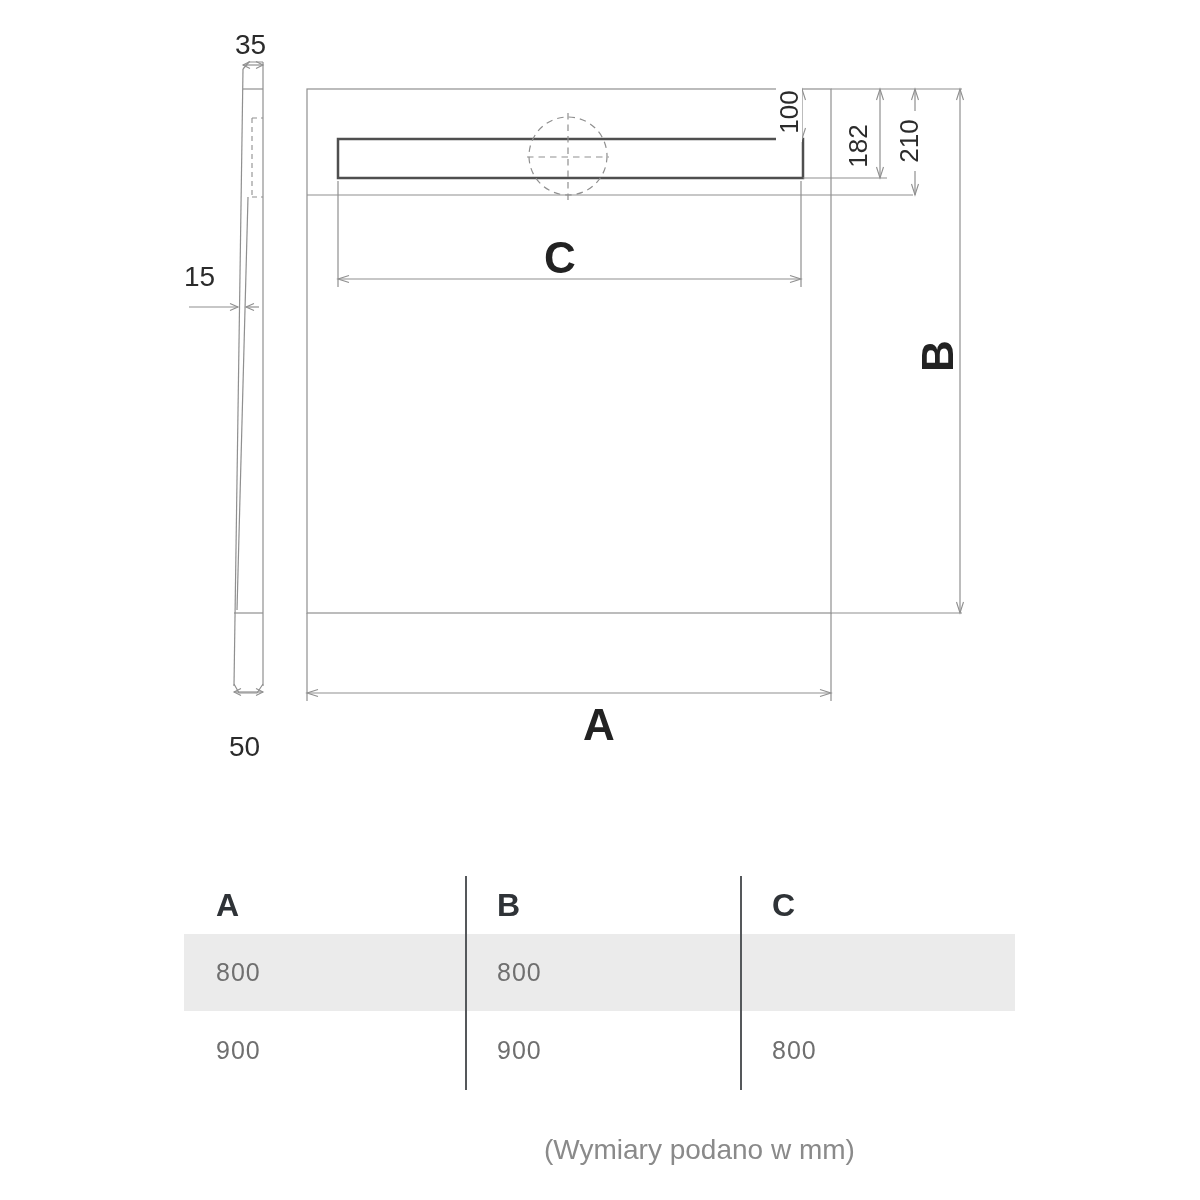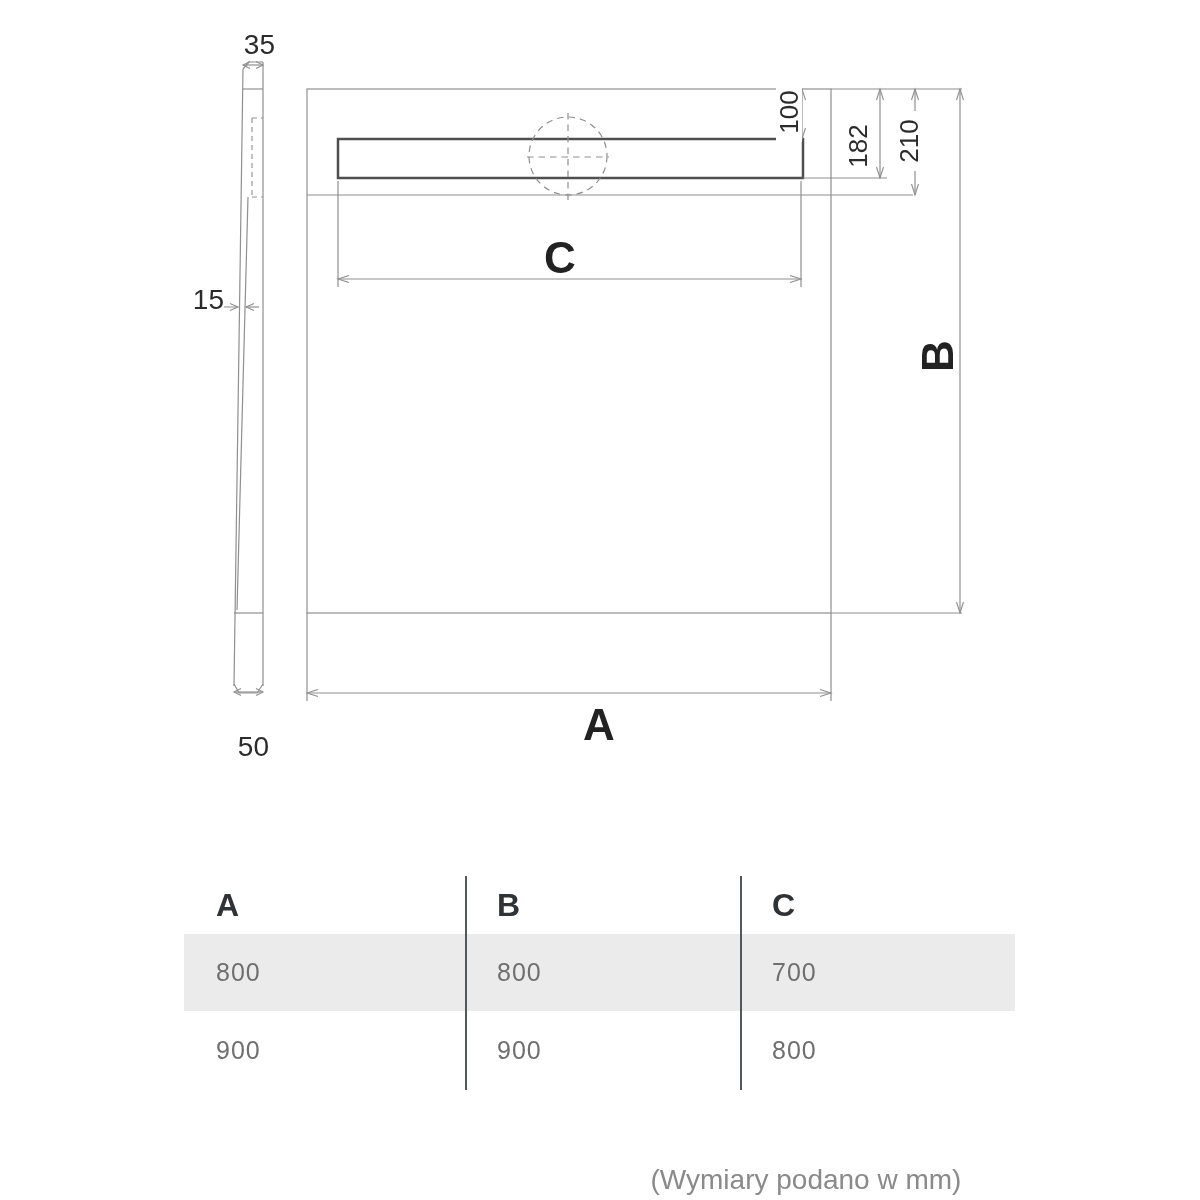--- a/index.html
+++ b/index.html
@@ -15,21 +15,21 @@
     -webkit-font-smoothing:antialiased;
   }
   svg{position:absolute;left:0;top:0;}
   .thin{stroke:var(--line);stroke-width:1.2;fill:none;}
   .thick{stroke:var(--line_dark);stroke-width:2.5;fill:#ffffff;}
   .dash{stroke:var(--line);stroke-width:1.1;fill:none;stroke-dasharray:5 4;}
   .dashc{stroke:var(--line);stroke-width:1.2;fill:none;stroke-dasharray:6.5 5;}
   .chev{stroke:var(--line);stroke-width:1.1;fill:none;}
   .dimlbl{
     position:absolute;color:var(--text_dark);font-size:28px;line-height:28px;
-    text-align:right;background:#fff;white-space:nowrap;
+    text-align:left;background:#fff;white-space:nowrap;
   }
   .dimlbl-rot{
     position:absolute;color:var(--text_dark);font-size:26px;line-height:26px;
     text-align:center;background:#fff;white-space:nowrap;
     transform:rotate(-90deg);transform-origin:center center;
   }
   .biglbl{
     position:absolute;color:#222;font-size:44px;line-height:44px;font-weight:700;
     text-align:center;white-space:nowrap;
   }
@@ -48,22 +48,22 @@
   .spec-cell.c2{width:275px;}
   .spec-cell.c3{width:275px;}
   .spec-row.head .spec-cell{font-size:32px;font-weight:600;color:var(--header_text);}
   .spec-row.r1 .spec-cell,.spec-row.r2 .spec-cell{
     font-size:25px;font-weight:300;color:var(--text_gray);letter-spacing:1px;
   }
   .tdivider{position:absolute;top:0;width:2px;height:214px;background:var(--divider);}
   .tdivider.d1{left:281px;}
   .tdivider.d2{left:556px;}
   .footer-note{
-    position:absolute;left:556px;top:1134px;width:500px;text-align:center;
-    font-size:28px;font-weight:300;color:var(--footer_text);margin-top:30px;
+    position:absolute;left:544px;top:1134px;width:500px;text-align:left;
+    font-size:28px;font-weight:300;color:var(--footer_text);
   }
 </style>
 </head>
 <body>
 
 <svg width="1200" height="840" viewBox="0 0 1200 840">
 
   <g>
     <path class="thin" d="M243,69 L249,62 L263,62"></path>
     <path class="thin" d="M243,69 L234,686"></path>
@@ -134,21 +134,21 @@
     <path class="thin" d="M338,279 L801,279"></path>
     <path class="chev" d="M349,275.5 L338,279 L349,282.5"></path>
     <path class="chev" d="M790,275.5 L801,279 L790,282.5"></path>
   </g>
 </svg>
 
 <div class="dimlbl" style="left:235px;top:31px;width:40px;">35</div>
 
 <div class="dimlbl" style="left:229px;top:703px;width:40px;margin-top:30px;">50</div>
 
-<div class="dimlbl" style="left:184px;top:286px;width:40px;">15</div>
+<div class="dimlbl" style="left:184px;top:263px;width:40px;">15</div>
 
 <div class="dimlbl-rot" style="left:759px;top:99px;width:60px;height:26px;">100</div>
 
 <div class="dimlbl-rot" style="left:828px;top:133px;width:60px;height:26px;">182</div>
 
 <div class="dimlbl-rot" style="left:879px;top:128px;width:60px;height:26px;">210</div>
 
 <div class="biglbl" style="left:569px;top:703px;width:60px;">A</div>
 
 <div class="biglbl-rot" style="left:908px;top:334px;width:60px;height:44px;">B</div>
@@ -157,21 +157,20 @@
 
 <div class="spec-table">
   <div class="spec-row head">
     <div class="spec-cell c1">A</div>
     <div class="spec-cell c2">B</div>
     <div class="spec-cell c3">C</div>
   </div>
   <div class="spec-row r1">
     <div class="spec-cell c1">800</div>
     <div class="spec-cell c2">800</div>
-    <div class="spec-cell c3">700</div>
   </div>
   <div class="spec-row r2">
     <div class="spec-cell c1">900</div>
     <div class="spec-cell c2">900</div>
     <div class="spec-cell c3">800</div>
   </div>
   <div class="tdivider d1"></div>
   <div class="tdivider d2"></div>
 </div>
 

